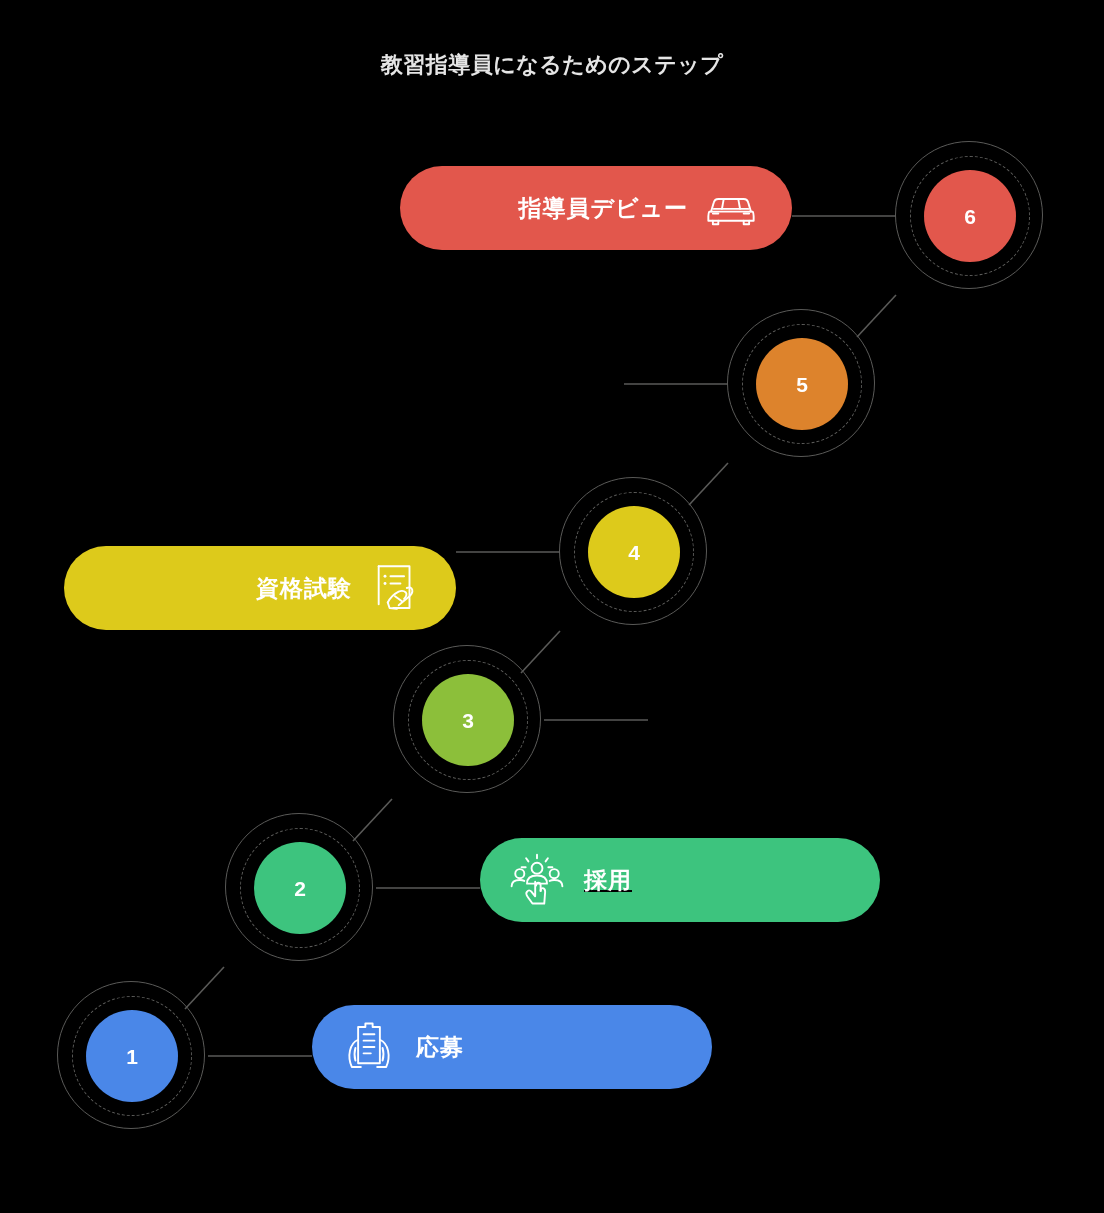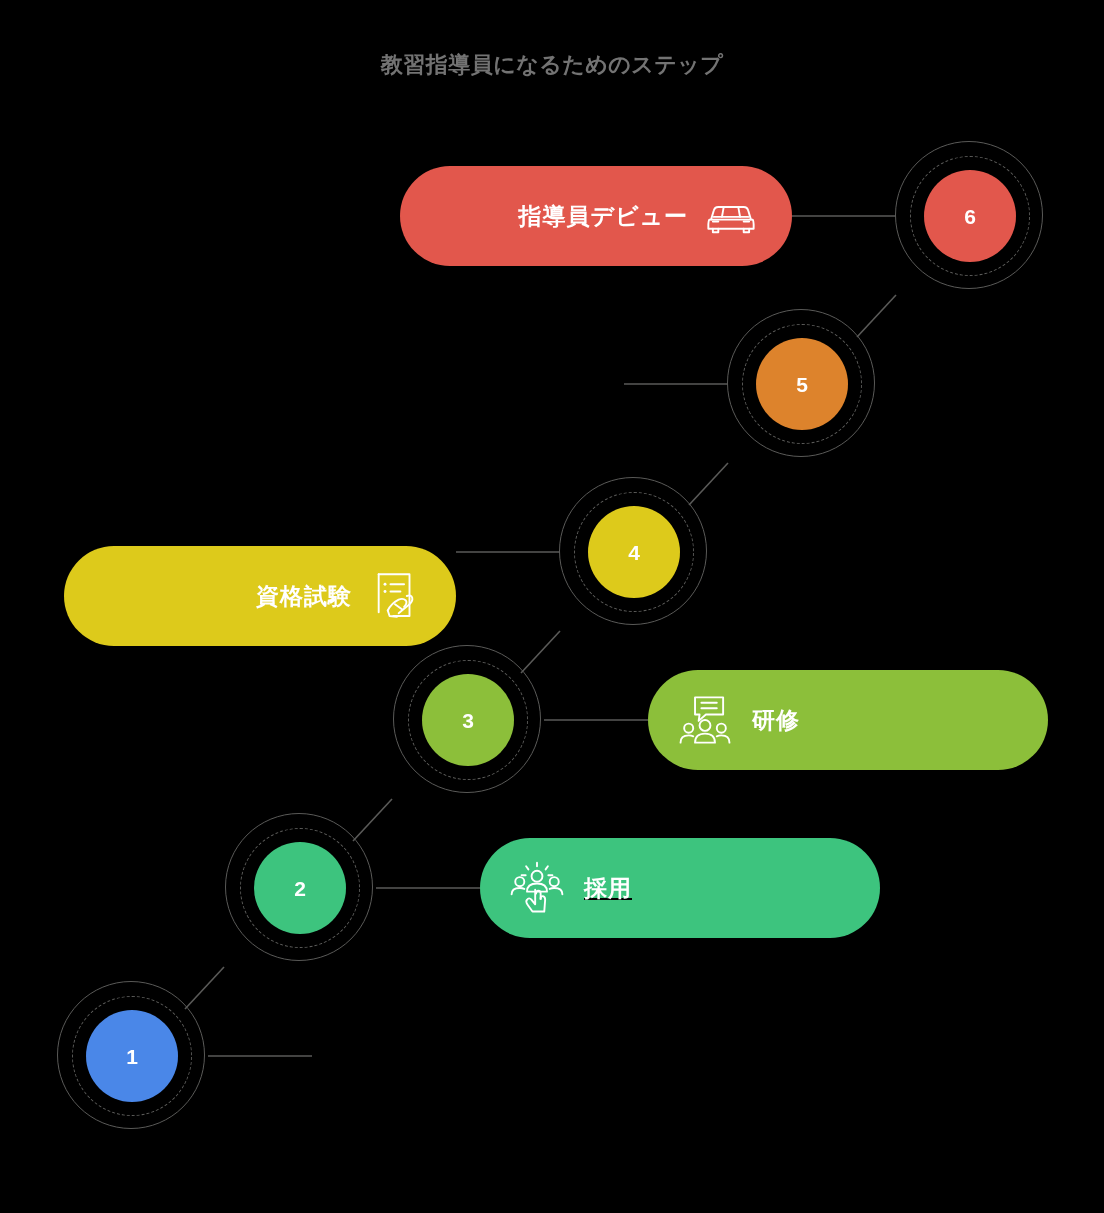--- a/index.html
+++ b/index.html
@@ -20,35 +20,35 @@
   }
   #title {
     position: absolute;
     left: 0;
     top: 50px;
     width: 1104px;
     text-align: center;
     font-size: 22px;
     font-weight: bold;
     letter-spacing: 0.5px;
-    color: #737373;
+    color: #e5e5e5;
     white-space: nowrap;
   }
   
   #connectors {
     position: absolute;
     left: 0;
     top: 0;
     width: 1104px;
     height: 1213px;
   }
   
   .bar {
     position: absolute;
-    height: 100px;
+    height: 84px;
     border-radius: 50px;
     display: flex;
     align-items: center;
     box-sizing: border-box;
   }
   .bar.right-align {
     justify-content: flex-end;
     padding-right: 32px;
   }
   .bar.left-align {
@@ -182,34 +182,20 @@
     </svg>
   </div>
   <div class="badge" style="left:558px; top:476px;">
     <div class="ring-outer"></div>
     <div class="ring-dashed"></div>
     <div class="disc" style="background:#DDCA1B;">
       <span class="disc-num">4</span>
     </div>
   </div>
 
-  <div class="bar left-align" style="left:648px; top:670px; width:400px; background:#8CBF3A;">
-    <svg class="bar-icon" viewBox="0 0 64 64" fill="none" stroke="#ffffff" stroke-width="2.1" stroke-linecap="round" stroke-linejoin="round">
-      <path d="M21 7 L52 7 L52 26 L33 26 L25 33 L26 26 L21 26 Z"></path>
-      <path d="M28 13 L45 13"></path>
-      <path d="M28 19 L45 19"></path>
-      <circle cx="32" cy="38" r="6"></circle>
-      <path d="M21 57 Q21 47 32 47 Q43 47 43 57 Z"></path>
-      <circle cx="14" cy="41" r="5"></circle>
-      <path d="M5 57 Q5 49 14 49 Q17 49 19 50"></path>
-      <circle cx="50" cy="41" r="5"></circle>
-      <path d="M59 57 Q59 49 50 49 Q47 49 45 50"></path>
-    </svg>
-    <span class="bar-label">研修</span>
-  </div>
   <div class="badge" style="left:392px; top:644px;">
     <div class="ring-outer"></div>
     <div class="ring-dashed"></div>
     <div class="disc" style="background:#8CBF3A;">
       <span class="disc-num">3</span>
     </div>
   </div>
 
   <div class="bar left-align" style="left:480px; top:838px; width:400px; background:#3DC47E;text-decoration:underline;">
     <svg class="bar-icon" viewBox="0 0 64 64" fill="none" stroke="#ffffff" stroke-width="2.1" stroke-linecap="round" stroke-linejoin="round">
@@ -230,20 +216,34 @@
     <span class="bar-label">採用</span>
   </div>
   <div class="badge" style="left:224px; top:812px;">
     <div class="ring-outer"></div>
     <div class="ring-dashed"></div>
     <div class="disc" style="background:#3DC47E;">
       <span class="disc-num">2</span>
     </div>
   </div>
 
+  <div class="bar left-align" style="left:312px; top:1005px; width:400px; background:#4A87E8;">
+    <svg class="bar-icon" viewBox="0 0 64 64" fill="none" stroke="#ffffff" stroke-width="2.1" stroke-linecap="round" stroke-linejoin="round">
+      <path d="M28 6 L36 6 L36 10 L44 10 L44 50 L20 50 L20 10 L28 10 Z"></path>
+      <path d="M26 18 L38 18"></path>
+      <path d="M26 25 L38 25"></path>
+      <path d="M26 32 L38 32"></path>
+      <path d="M26 39 L34 39"></path>
+      <path d="M20 24 Q13 27 11 36 Q9 45 13 54 L23 54"></path>
+      <path d="M44 24 Q51 27 53 36 Q55 45 51 54 L41 54"></path>
+      <path d="M17 33 Q15 40 17 47"></path>
+      <path d="M47 33 Q49 40 47 47"></path>
+    </svg>
+    <span class="bar-label">応募</span>
+  </div>
   <div class="badge" style="left:56px; top:980px;">
     <div class="ring-outer"></div>
     <div class="ring-dashed"></div>
     <div class="disc" style="background:#4A87E8;">
       <span class="disc-num">1</span>
     </div>
   </div>
 
 </div>
 

